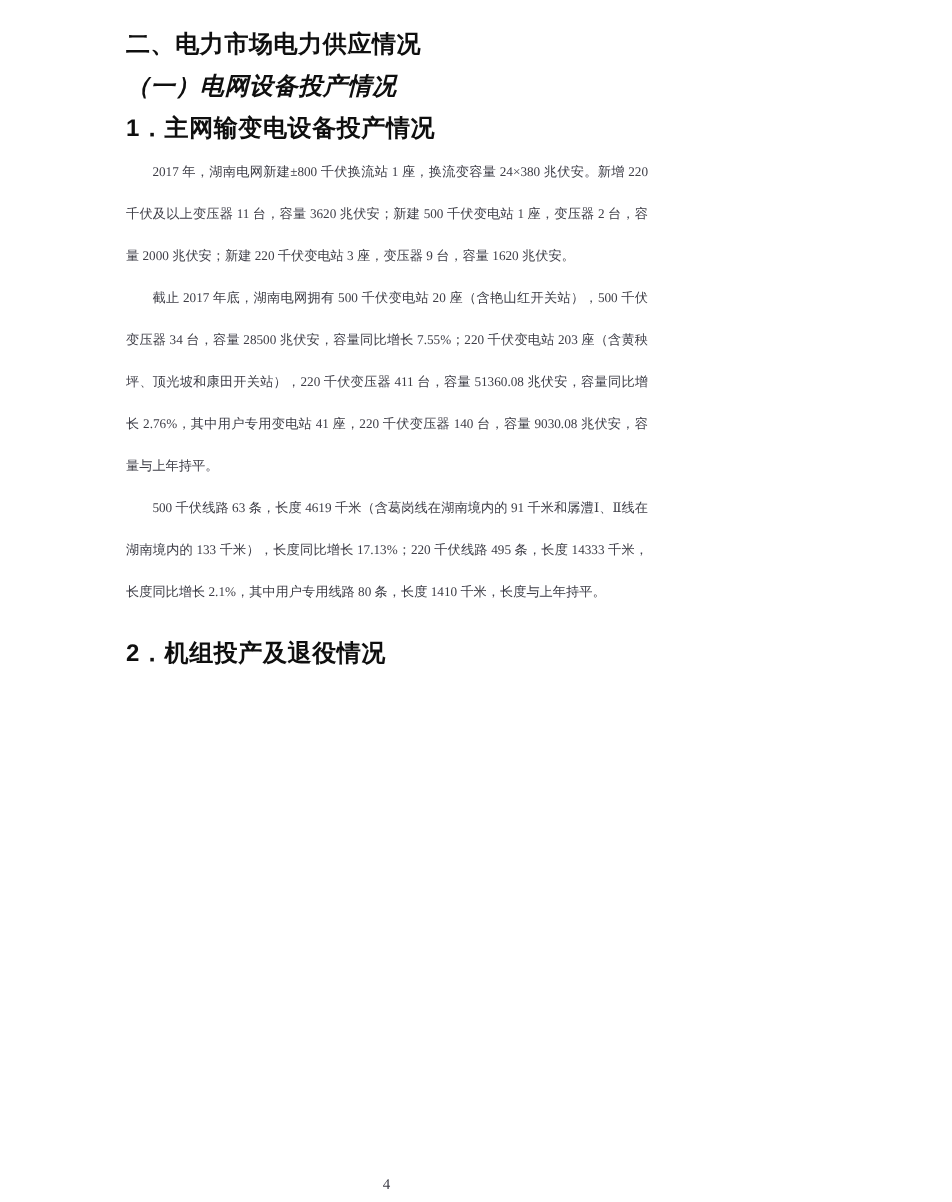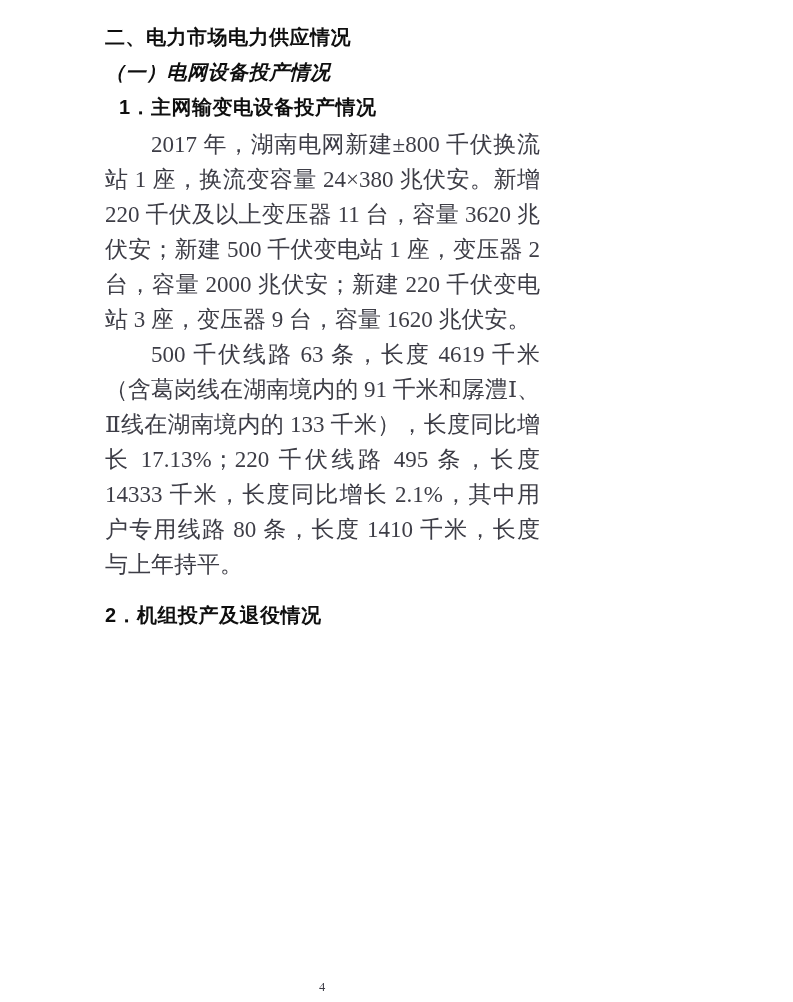--- a/index.html
+++ b/index.html
@@ -21,26 +21,26 @@
     font-family: "Liberation Sans", "DejaVu Sans", sans-serif;
     font-weight: bold;
     color: #0f0f0f;
     font-size: 20px;
     line-height: 26px;
     margin: 0;
     letter-spacing: 0.5px;
   }
   .heading.h-section   { margin-top: 0; }
   .heading.h-subsection{ margin-top: 9px; font-style: italic; }
-  .heading.h-topic1    { margin-top: 9px; margin-left: 14px; }
+  .heading.h-topic1    { margin-top: 9px; }
   .heading.h-topic2    { margin-top: 20px; }
 
   .body-para {
     margin: 0;
-    font-size: 23px;
+    font-size: 11px;
     line-height: 35px;
     color: #3d3d46;
     text-align: justify;
     text-justify: inter-ideograph;
     text-indent: 2em;
   }
   .body-para.first { margin-top: 7px; }
   .body-para.closing { margin-top: 5px; }
 
   .page-number {
@@ -61,20 +61,21 @@
 
   <h1 class="heading h-section">二、电力市场电力供应情况</h1>
 
   <h2 class="heading h-subsection">（一）电网设备投产情况</h2>
 
   <h3 class="heading h-topic1">1．主网输变电设备投产情况</h3>
 
   <p class="body-para first">2017 年，湖南电网新建±800 千伏换流站 1 座，换流变容量 24×380 兆伏安。新增 220 千伏及以上变压器 11 台，容量 3620 兆伏安；新建 500 千伏变电站 1 座，变压器 2 台，容量 2000 兆伏安；新建 220 千伏变电站 3 座，变压器 9 台，容量 1620 兆伏安。</p>
 
 
+  <p class="body-para">截止 2017 年底，湖南电网拥有 500 千伏变电站 20 座（含艳山红开关站），500 千伏变压器 34 台，容量 28500 兆伏安，容量同比增长 7.55%；220 千伏变电站 203 座（含黄秧坪、顶光坡和康田开关站），220 千伏变压器 411 台，容量 51360.08 兆伏安，容量同比增长 2.76%，其中用户专用变电站 41 座，220 千伏变压器 140 台，容量 9030.08 兆伏安，容量与上年持平。</p>
 
   <p class="body-para">500 千伏线路 63 条，长度 4619 千米（含葛岗线在湖南境内的 91 千米和孱澧Ⅰ、Ⅱ线在湖南境内的 133 千米），长度同比增长 17.13%；220 千伏线路 495 条，长度 14333 千米，长度同比增长 2.1%，其中用户专用线路 80 条，长度 1410 千米，长度与上年持平。</p>
 
   <h3 class="heading h-topic2">2．机组投产及退役情况</h3>
 
 
   <div class="page-number">4</div>
 
 </div>
 

